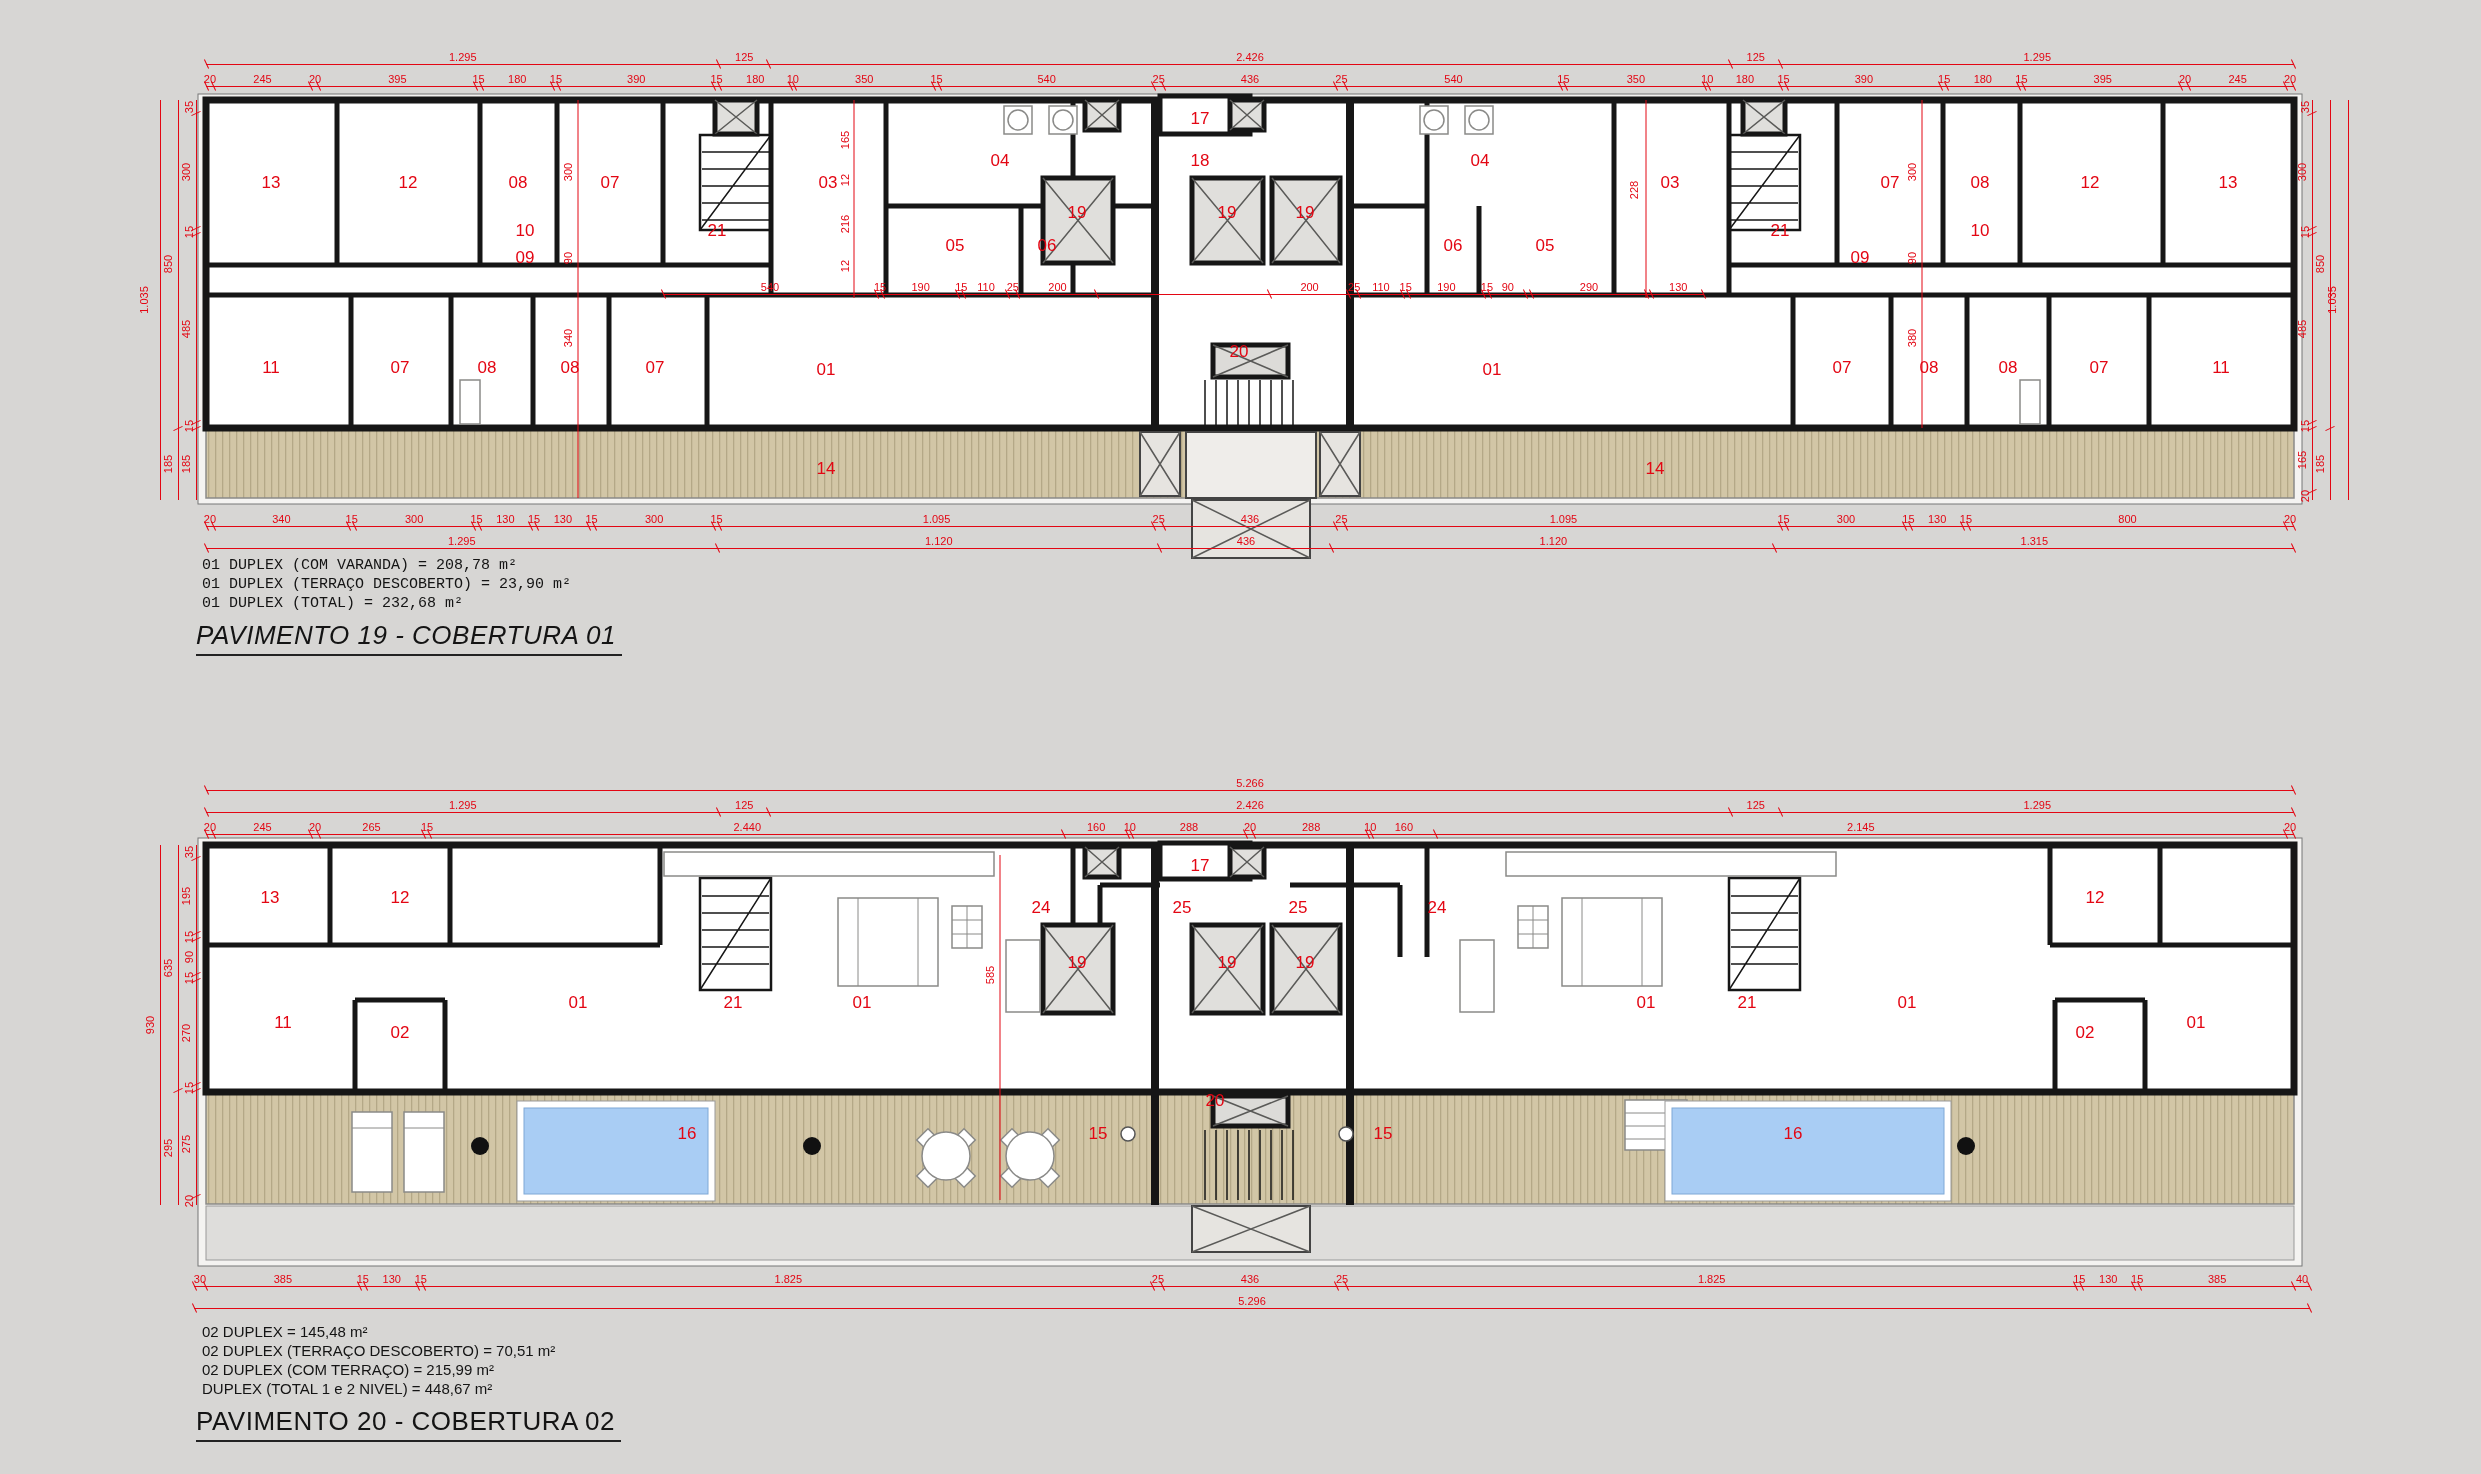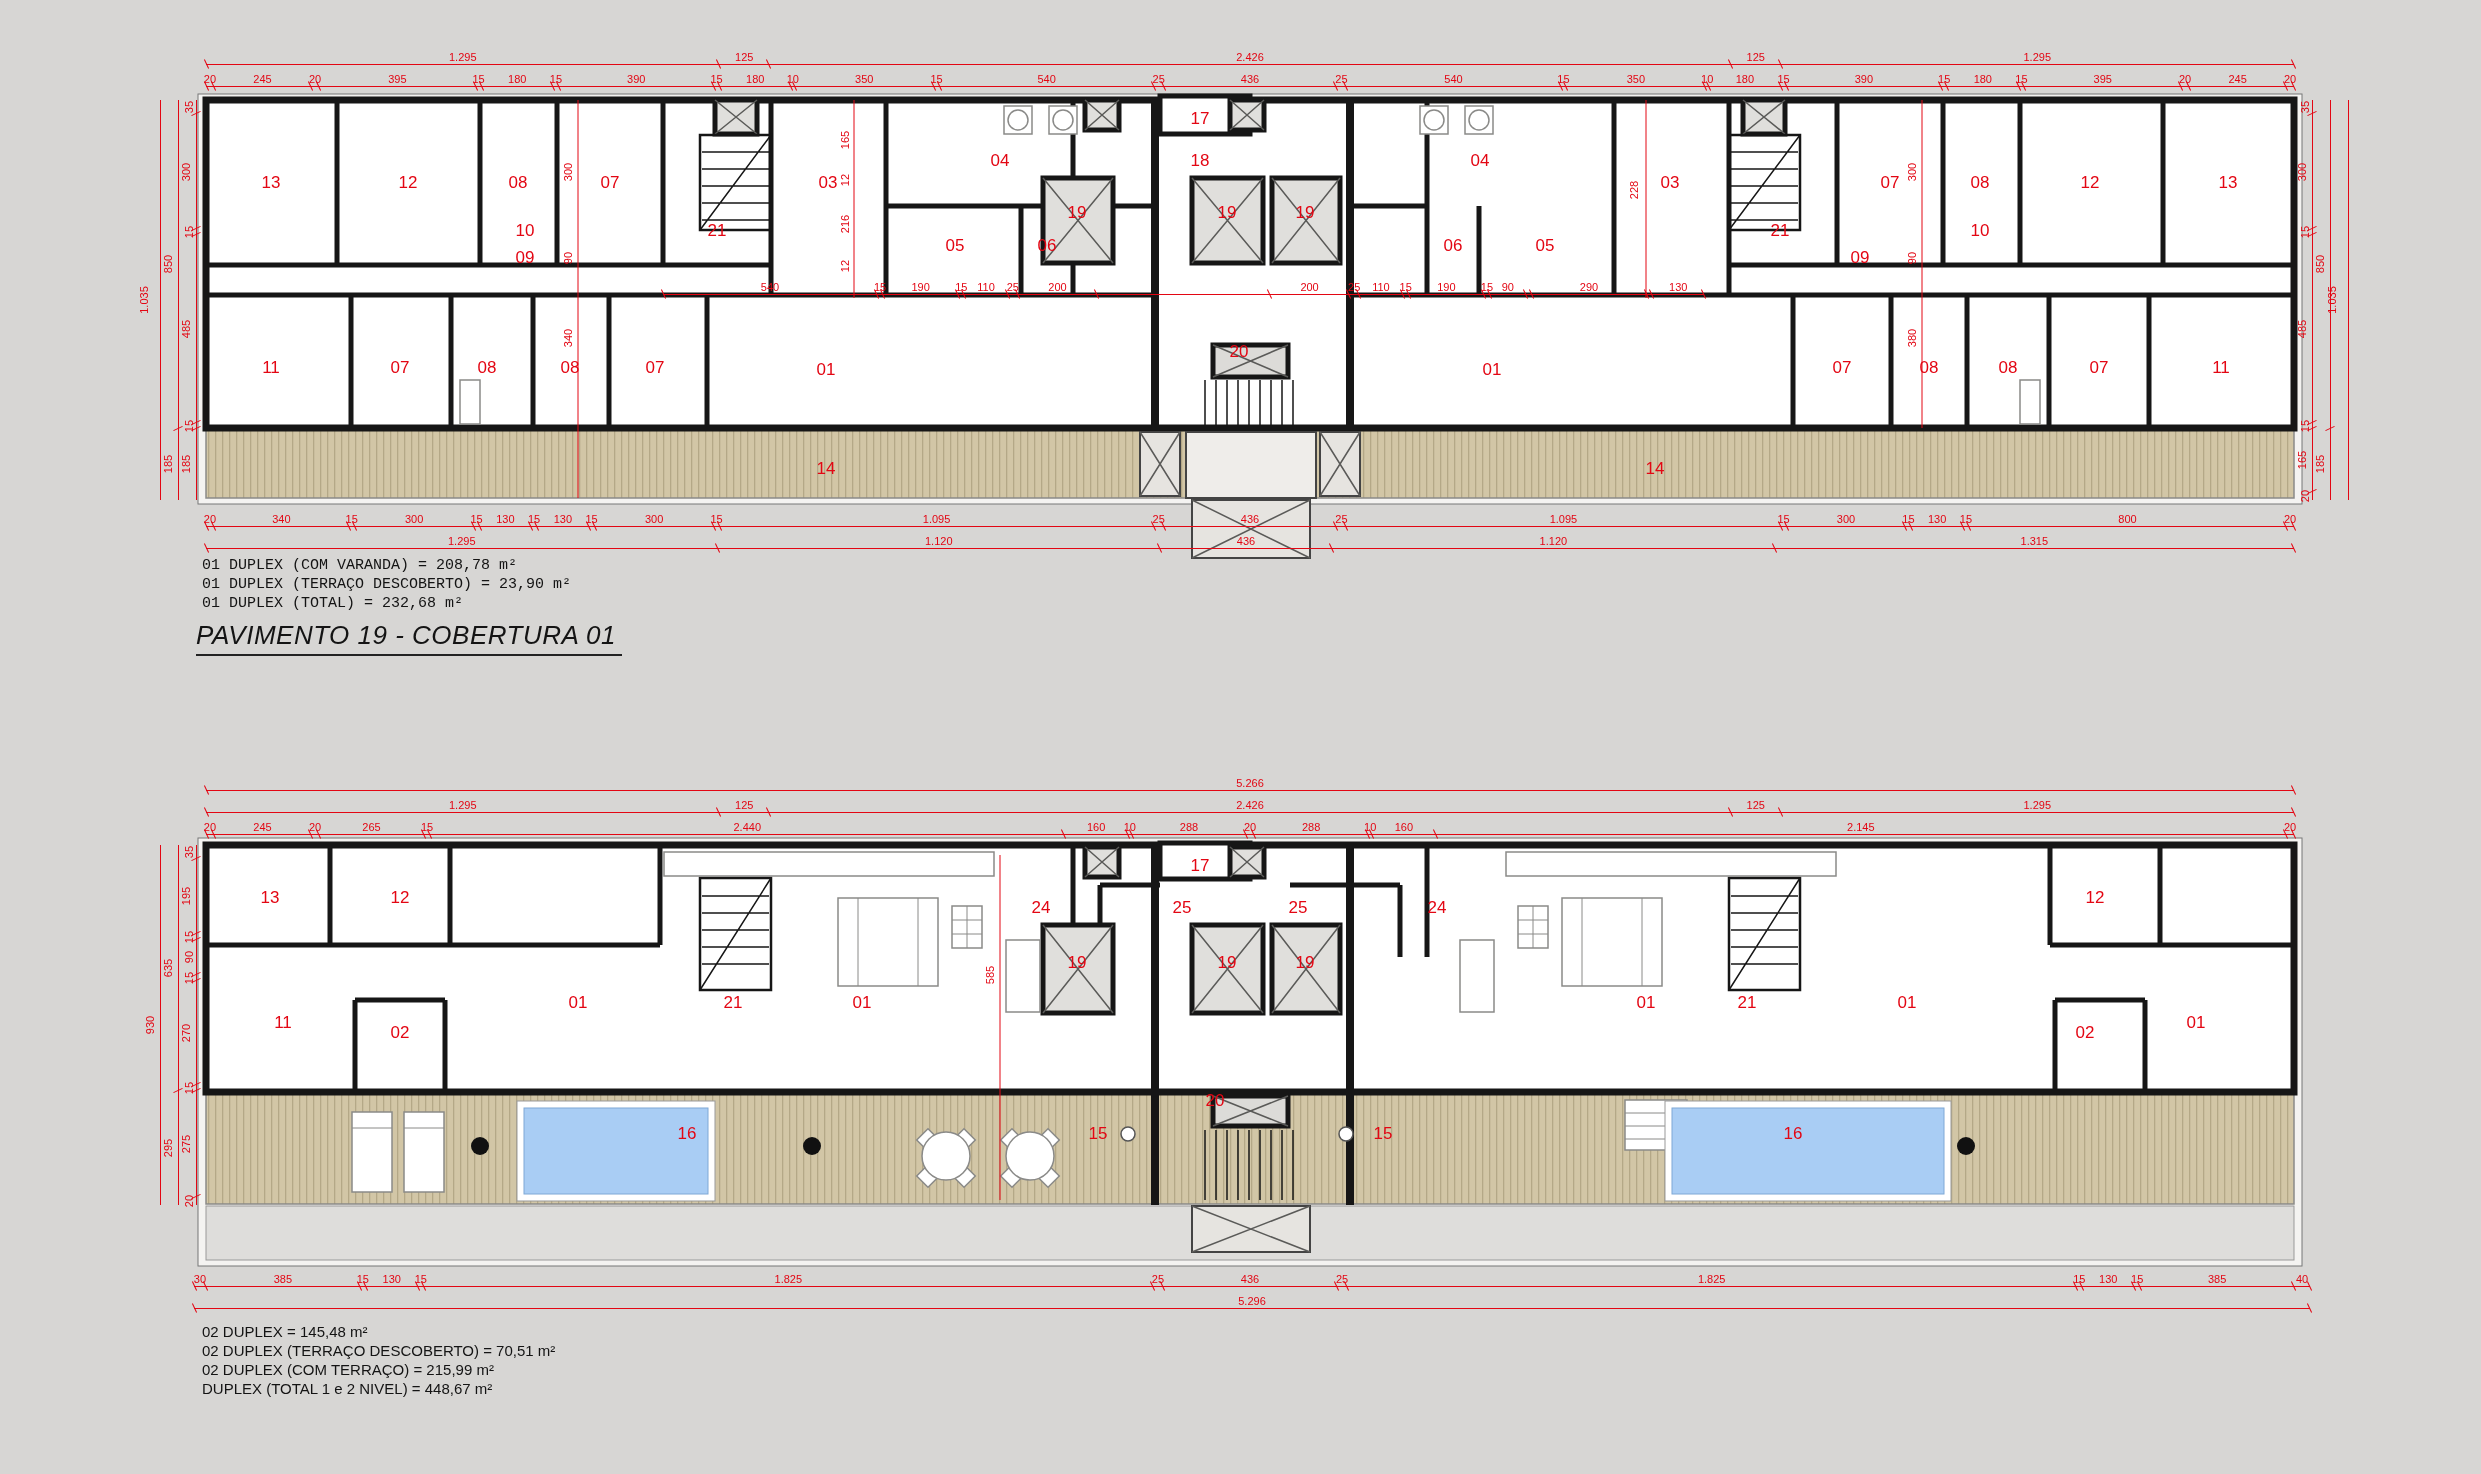--- a/index.html
+++ b/index.html
@@ -776,13 +776,14 @@
     <div>01 DUPLEX (TOTAL) =  232,68 m²</div>
   </div>
   <div class="plan-title" style="left:196px;top:620px;font-style:italic;">PAVIMENTO 19 - COBERTURA 01</div>
 
   <div class="notes" style="left:202px;top:1322px;">
     <div>02 DUPLEX = 145,48 m²</div>
     <div>02 DUPLEX (TERRAÇO DESCOBERTO) = 70,51 m²</div>
     <div>02 DUPLEX (COM TERRAÇO) = 215,99 m²</div>
     <div>DUPLEX (TOTAL 1 e 2 NIVEL) = 448,67 m²</div>
   </div>
+  <div class="plan-title" style="left:196px;top:1406px;">PAVIMENTO 20 - COBERTURA 02</div>
 </div>
 
 </body></html>

